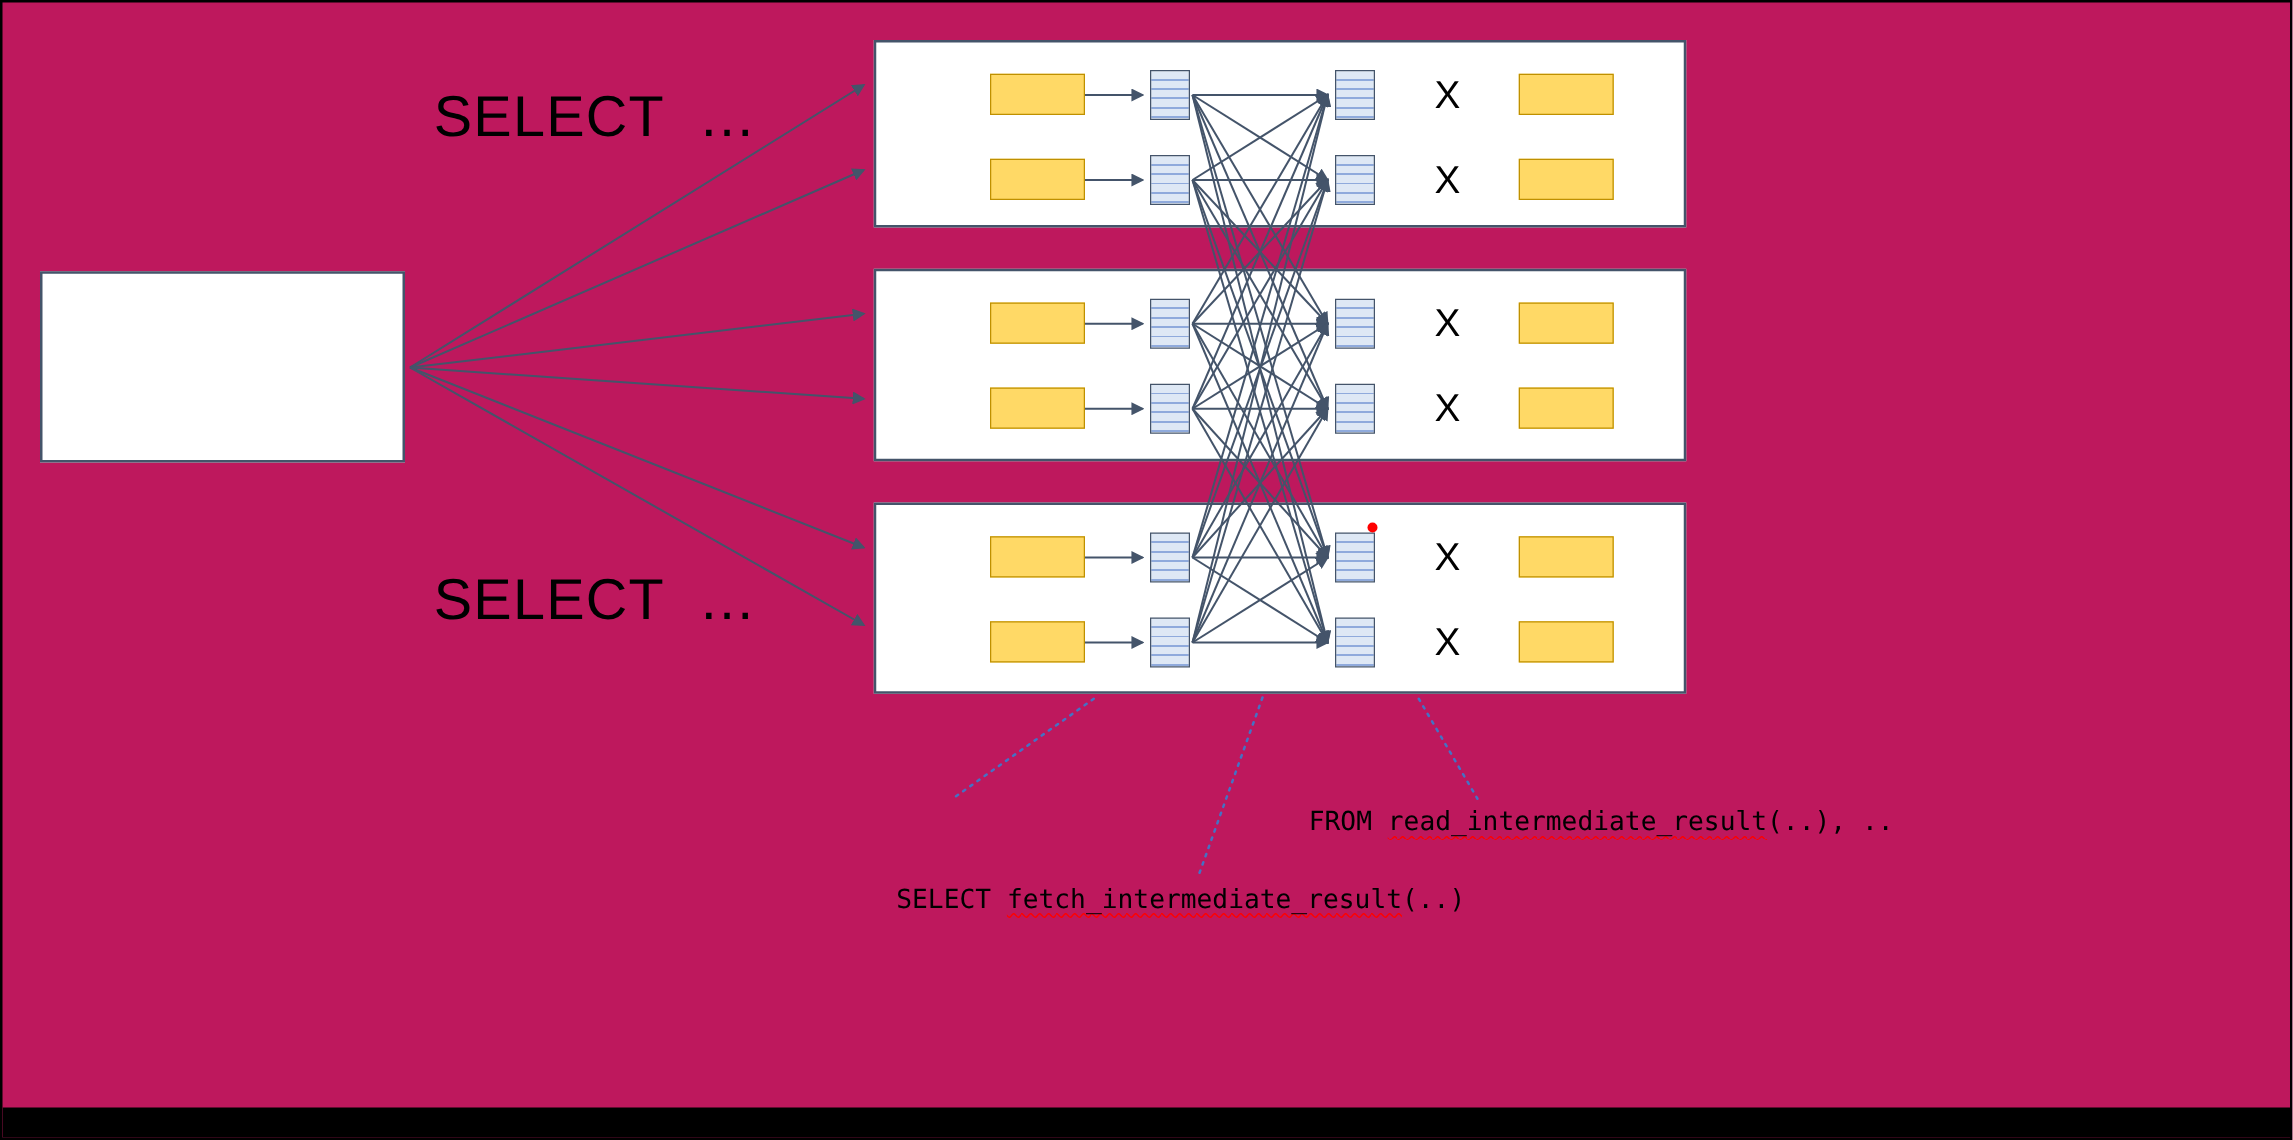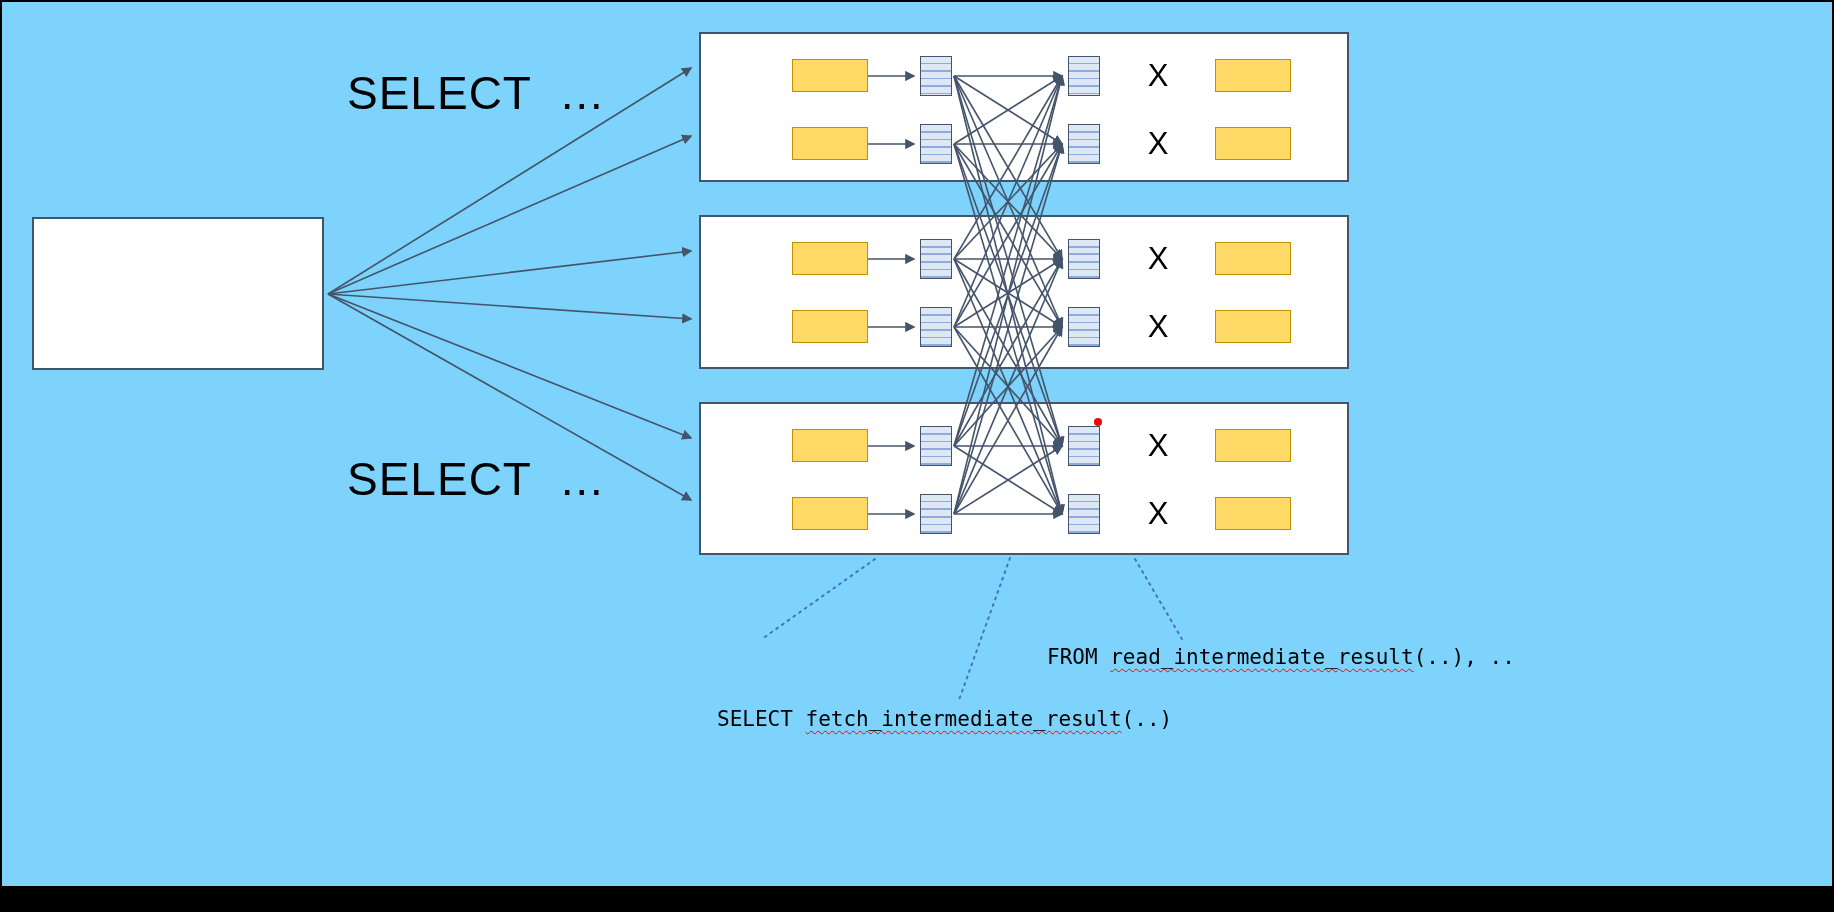--- a/index.html
+++ b/index.html
@@ -1,17 +1,17 @@
 <!DOCTYPE html>
 <html><head>
 <meta charset="utf-8">
 <style>
   *{margin:0;padding:0;box-sizing:border-box}
   html,body{width:1834px;height:912px;background:#fff;font-family:"Liberation Sans",sans-serif}
-  .canvas{position:relative;width:1834px;height:912px;background:#7dd3fc;border:2px solid #000;overflow:hidden}
+  .canvas{position:relative;width:1834px;height:912px;background:#be185d;border:2px solid #000;overflow:hidden}
 
   
   #wires{position:absolute;left:0;top:0;z-index:5;pointer-events:none}
   line.arrow{stroke:#44546A;stroke-width:1.6}
   line.leader{stroke:#4472C4;stroke-width:2;stroke-dasharray:2 5;stroke-linecap:round}
 
   
   .coord{position:absolute;left:30px;top:215px;width:292px;height:153px;border:2px solid #44546A;background:#fff}
 
   

